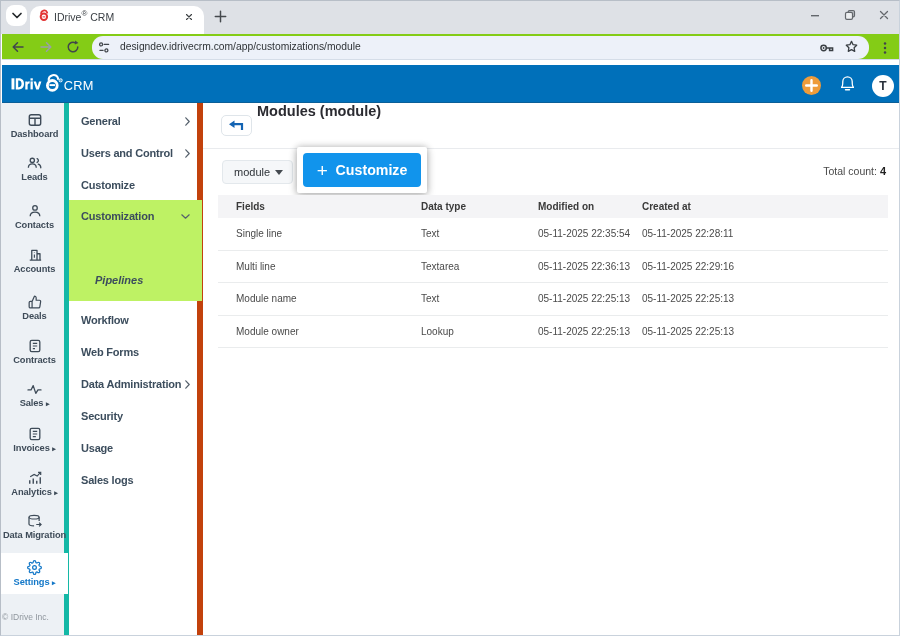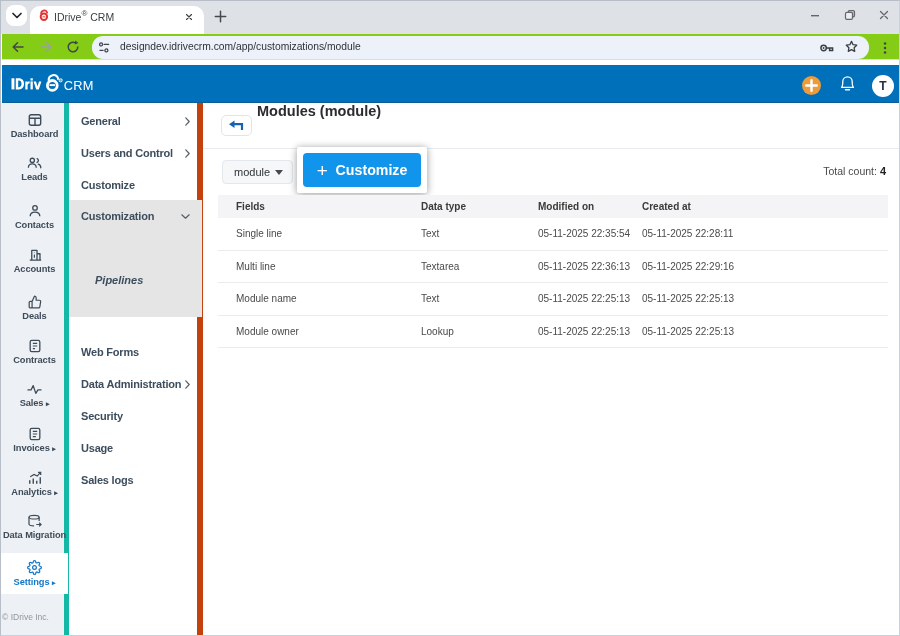--- a/index.html
+++ b/index.html
@@ -38,21 +38,21 @@
 .raillabel { font-size:9.3px; font-weight:bold; margin-top:2px; color:#3e4b58; letter-spacing:-0.1px; }
 .railarrow { font-size:7px; }
 #settingsblock { position:absolute; left:0; top:450px; width:67px; height:41px; background:#fff; }
 .blue { color:#1478c8 !important; }
 #copyright { position:absolute; left:0; top:509px; width:49px; text-align:center; font-size:8.5px; color:#90979e; }
 
 
 #menu { position:absolute; left:68px; top:102px; width:134px; height:533px; background:#fff; border-right:6px solid #c2410c; }
 .mitem { position:absolute; left:0; width:133px; height:32px; line-height:32px; padding-left:12px; font-size:11px; font-weight:bold; color:#3c4d5d; white-space:nowrap; letter-spacing:-0.2px; }
 .mchev { position:absolute; right:12px; top:12px; }
-#custgroup { position:absolute; left:0; top:97px; width:133px; height:117px; background:#e5e5e5; }
+#custgroup { position:absolute; left:0; top:97px; width:133px; height:101px; background:#bef264; }
 #mfcard { position:absolute; left:12px; top:33px; width:114px; height:31px; background:#fff; border-radius:4px; line-height:31px; padding-left:13px; font-size:10.6px; font-weight:bold; color:#1177c8; white-space:nowrap; }
 #pipelines { position:absolute; left:0; top:64px; width:133px; height:32px; line-height:32px; padding-left:26px; font-size:11px; font-weight:bold; color:#3c4d5d;font-style:italic; }
 
 
 #content { position:absolute; left:202px; top:102px; width:697px; height:533px; background:#fff; }
 #backbtn { position:absolute; left:18px; top:12px; width:31px; height:21px; border:1px solid #dfe5ea; border-radius:5px; background:#fff; }
 #pagetitle { position:absolute; left:54px; top:0; font-size:14.5px; font-weight:bold; color:#2b2b31;text-align:right; }
 #hr1 { position:absolute; left:0; top:45px; width:697px; height:1px; background:#e9ebee; }
 #modsel { position:absolute; left:19px; top:57px; width:71px; height:24px; background:#f5f7f9; border:1px solid #e3e8ec; border-radius:4px; font-size:11px; color:#2e3338; line-height:22px; padding-left:11px; }
 #modsel .caret { position:absolute; right:9px; top:9px; width:0; height:0; border-left:4px solid transparent; border-right:4px solid transparent; border-top:5px solid #444a50; }
@@ -261,20 +261,21 @@
     <div class="mitem" style="top:34px">Users and Control<svg class="mchev" width="5" height="9" viewBox="0 0 5 9">
           <path d="M0.8 0.8 L4.2 4.5 L0.8 8.2" stroke="#55606c" stroke-width="1.2" fill="none" stroke-linecap="round" stroke-linejoin="round"></path>
         </svg></div>
     <div class="mitem" style="top:66px">Customize</div>
     <div id="custgroup">
       <div class="mitem" style="top:0">Customization<svg class="mchev" style="top:14px" width="9" height="5" viewBox="0 0 9 5">
             <path d="M0.8 0.8 L4.5 4.2 L8.2 0.8" stroke="#55606c" stroke-width="1.2" fill="none" stroke-linecap="round" stroke-linejoin="round"></path>
           </svg></div>
       <div id="pipelines">Pipelines</div>
     </div>
+    <div class="mitem" style="top:201px">Workflow</div>
     <div class="mitem" style="top:233px">Web Forms</div>
     <div class="mitem" style="top:265px">Data Administration<svg class="mchev" width="5" height="9" viewBox="0 0 5 9">
           <path d="M0.8 0.8 L4.2 4.5 L0.8 8.2" stroke="#55606c" stroke-width="1.2" fill="none" stroke-linecap="round" stroke-linejoin="round"></path>
         </svg></div>
     <div class="mitem" style="top:297px">Security</div>
     <div class="mitem" style="top:329px">Usage</div>
     <div class="mitem" style="top:361px">Sales logs</div>
   </div>
 
   <div id="content">

